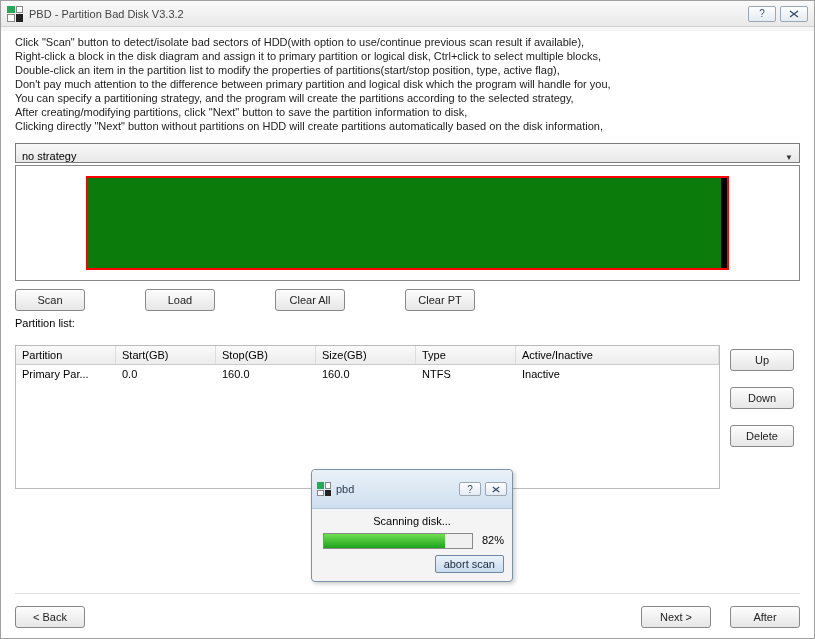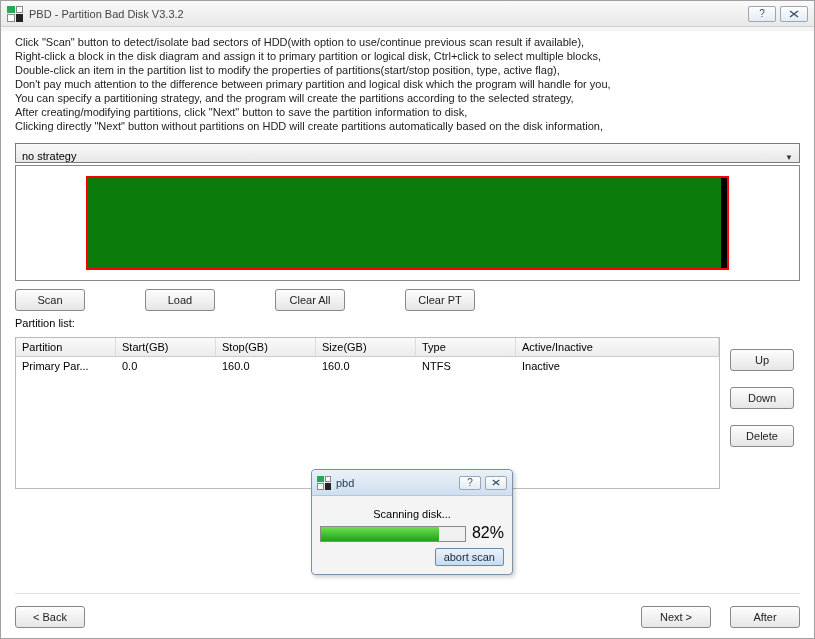--- a/index.html
+++ b/index.html
@@ -116,21 +116,21 @@
     display:inline-flex;
     align-items:center;
     justify-content:center;
     padding: 0 12px;
     cursor: pointer;
     color:#222;
   }
   .part-label { margin-top: 6px; }
   .table-wrap {
     border: 1px solid #bbb;
-    margin-top: 8px;
+    margin-top: 16px;
     position: relative;
     display:flex;
   }
   .table-main { flex:1; }
   .thead {
     display:grid;
     grid-template-columns: 100px 100px 100px 100px 100px 1fr;
     background: linear-gradient(#fafafa,#ececec);
     border-bottom: 1px solid #ccc;
   }
@@ -171,21 +171,21 @@
     position: absolute;
     left: 310px;
     top: 442px;
     width: 202px;
     border: 1px solid #7b91a8;
     border-radius: 4px;
     background: #f4f4f4;
     box-shadow: 2px 2px 4px rgba(0,0,0,.2);
   }
   .modal-title {
-    height: 26px;
+    height: 39px;
     background: linear-gradient(#eaf1f8,#cfdff0);
     border-bottom: 1px solid #b5c7da;
     display:flex;
     align-items:center;
     padding: 0 5px;
     border-radius: 4px 4px 0 0;
   }
   .modal-title .app-icon {
     width: 14px; height: 14px;
     margin-right: 5px;
@@ -193,40 +193,40 @@
     grid-template: 1fr 1fr / 1fr 1fr;
     gap: 1px;
   }
   .modal-title .app-icon span:nth-child(1){background:#2a5;}
   .modal-title .app-icon span:nth-child(2){background:#fff;border:1px solid #888;}
   .modal-title .app-icon span:nth-child(3){background:#fff;border:1px solid #888;}
   .modal-title .app-icon span:nth-child(4){background:#222;}
   .modal-title .t { color:#2a3d52; }
   .modal-title .sp { flex:1; }
   .modal-body {
-    padding: 12px 8px 8px 8px;
+    padding: 6px 8px 8px 8px;
     text-align:center;
   }
   .progress-out {
     height: 16px;
     border: 1px solid #8a8a8a;
     background: #f0f0f0;
     margin: 6px auto 4px auto;
     width: 150px;
     position: relative;
     display:flex;
     align-items:center;
   }
   .progress-in {
     height: 100%;
     background: linear-gradient(#6fdf4f,#1ea31e);
   }
   .progress-pct {
     margin-left: 6px;
-    font-size: 16px;
+    font-size: 11px;
   }
   .progress-row { display:flex; align-items:center; justify-content:center; }
   .modal-btn-row { display:flex; justify-content:flex-end; margin-top: 2px; }
   .modal-btn {
     border: 1px solid #6d88a4;
     background: linear-gradient(#eaf2fb,#c9dcef);
     padding: 2px 8px;
     border-radius: 2px;
     cursor: pointer;
     color:#1a2a3a;

